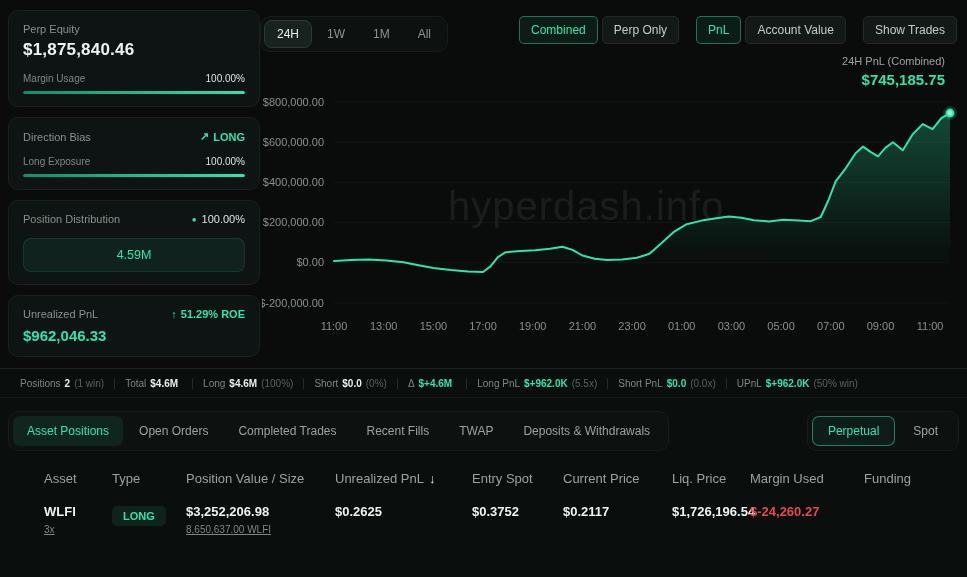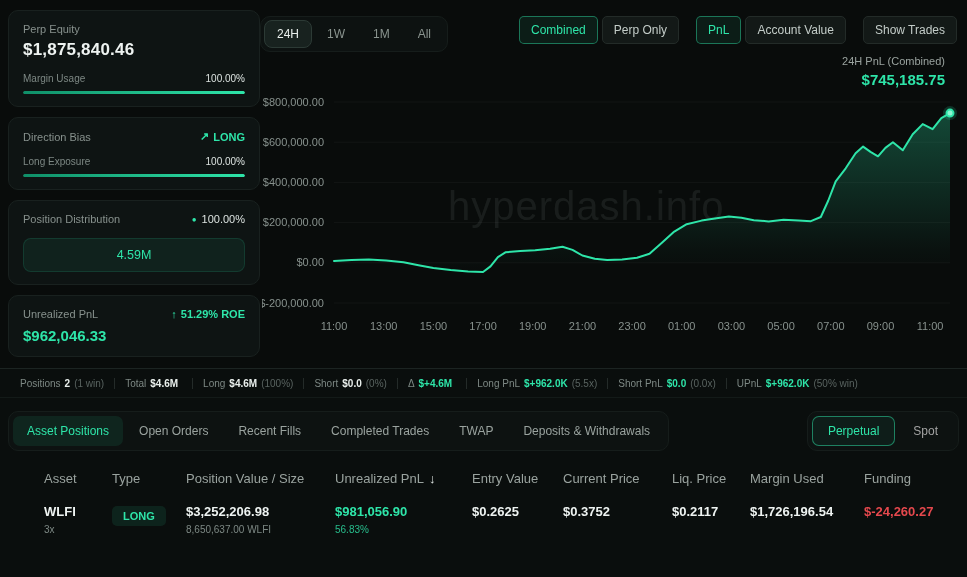--- a/index.html
+++ b/index.html
@@ -70,21 +70,21 @@
   .market-tab { font-size:12px; color:#a3a3a3; padding:7px 15px; border-radius:7px; border:1px solid transparent; background:transparent; cursor:pointer; font-family:inherit; }
   .market-tab.active { color:#2ee5a9; border-color:rgba(46,229,169,.5); background:rgba(46,229,169,.05); }
 
   .table { position:relative; z-index:1; margin-top:12px; padding-left:44px; padding-right:16px; }
   .thead, .trow { display:grid; grid-template-columns:68px 74px 149px 137px 91px 109px 78px 114px 1fr; align-items:start; }
   .thead { font-size:13px; color:#9aa39f; padding:8px 0 10px 0; }
   .th { cursor:pointer; white-space:nowrap; }
   .sort-icon { color:#dfe5e2; margin-left:2px; }
   .trow { margin-top:8px; cursor:pointer; }
   .cell-main { font-size:13px; font-weight:700; color:#eef3f1; white-space:nowrap; }
-  .cell-sub { font-size:10px; color:#7d8884; margin-top:5px; }
+  .cell-sub { font-size:10px; color:#7d8884; margin-top:5px;text-decoration:underline; }
   .badge-long { display:inline-block; margin-top:2px; padding:4px 11px; background:rgba(46,229,169,.10); color:#2ee5a9; border-radius:5px; font-size:11px; font-weight:700; }
   .pnl-main { color:#2ee5a9; }
   .pnl-sub { color:#2ee5a9; opacity:.8; }
   .funding-main { color:#e5484d; }
 </style>
 </head>
 <body>
 
 <div class="app">
 
@@ -254,64 +254,60 @@
         <span class="s-label">UPnL</span>
         <span class="s-value accent">$+962.0K</span>
         <span class="s-extra">(50% win)</span>
       </div>
     </div>
 
     <div class="tabs-row">
       <div class="tab-group">
         <button class="tab active">Asset Positions</button>
         <button class="tab">Open Orders</button>
+        <button class="tab">Completed Trades</button>
         <button class="tab">Recent Fills</button>
-        <button class="tab">Completed Trades</button>
         <button class="tab">TWAP</button>
         <button class="tab">Deposits &amp; Withdrawals</button>
       </div>
       <div class="market-group">
         <button class="market-tab active">Perpetual</button>
         <button class="market-tab">Spot</button>
       </div>
     </div>
 
     <div class="table">
       <div class="thead">
         <div class="th">Asset</div>
         <div class="th">Type</div>
         <div class="th">Position Value / Size</div>
         <div class="th">
           <span>Unrealized PnL</span>
           <span class="sort-icon">↓</span>
         </div>
-        <div class="th">Entry Value</div>
+        <div class="th">Entry Spot</div>
         <div class="th">Current Price</div>
         <div class="th">Liq. Price</div>
         <div class="th">Margin Used</div>
         <div class="th">Funding</div>
       </div>
 
       <div class="trow">
         <div>
           <div class="cell-main">WLFI</div>
           <div class="cell-sub">3x</div>
         </div>
         <div>
           <span class="badge-long">LONG</span>
         </div>
         <div>
           <div class="cell-main">$3,252,206.98</div>
           <div class="cell-sub">8,650,637.00 WLFI</div>
         </div>
         <div>
-          <div class="cell-main pnl-main">$981,056.90</div>
-          <div class="cell-sub pnl-sub">56.83%</div>
-        </div>
-        <div>
           <div class="cell-main">$0.2625</div>
         </div>
         <div>
           <div class="cell-main">$0.3752</div>
         </div>
         <div>
           <div class="cell-main">$0.2117</div>
         </div>
         <div>
           <div class="cell-main">$1,726,196.54</div>

